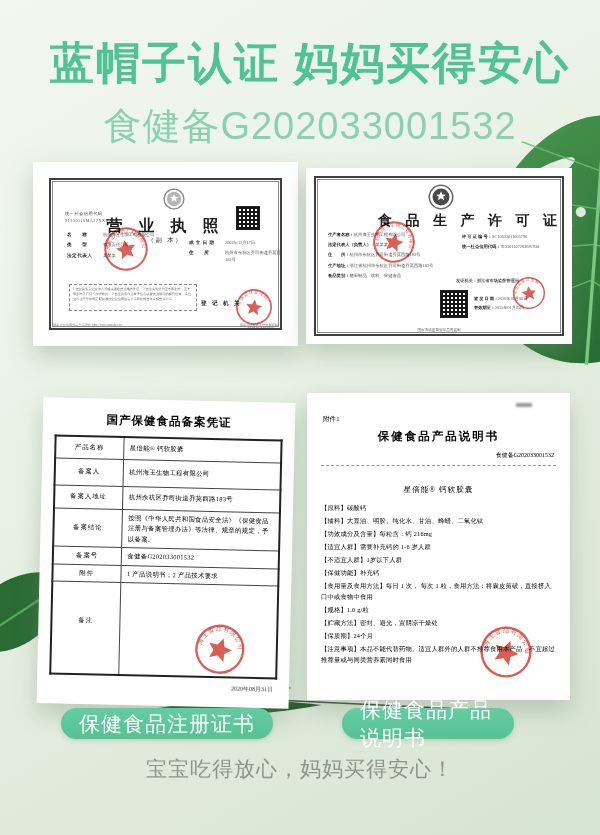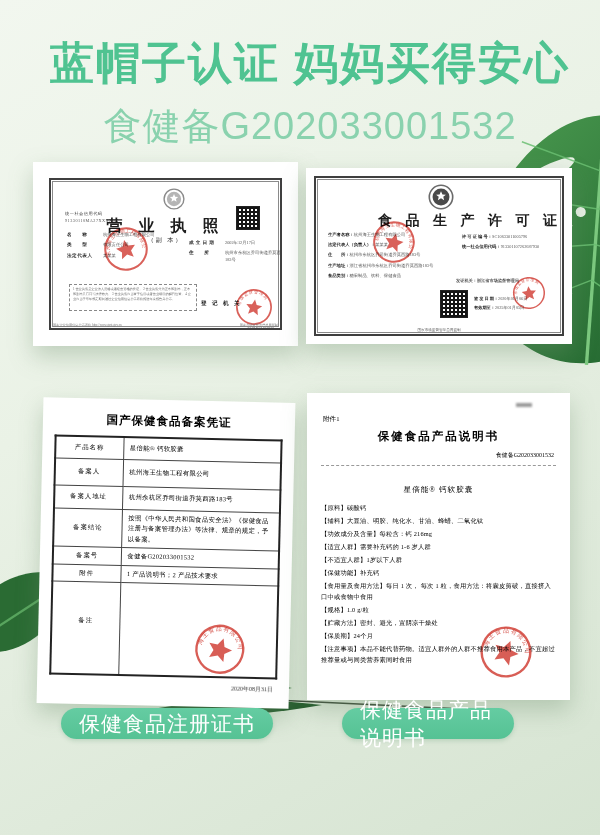--- a/index.html
+++ b/index.html
@@ -320,15 +320,16 @@
         <path id="arc6" d="M16,62 A36,36 0 1 1 84,62" fill="none"></path>
         <text font-size="11.5" fill="#cf3a31" opacity=".82" letter-spacing="2"><textPath href="#arc6" startOffset="6%">海王食品有限公司</textPath></text>
       </svg>
     </div>
   </div>
 
   <div class="pill pill3">保健食品注册证书</div>
   <div class="pill pill4">保健食品产品说明书</div>
 
   <div class="footer">
+    <div>宝宝吃得放心，妈妈买得安心！</div>
   </div>
 
 </div>
 
 </body></html>

